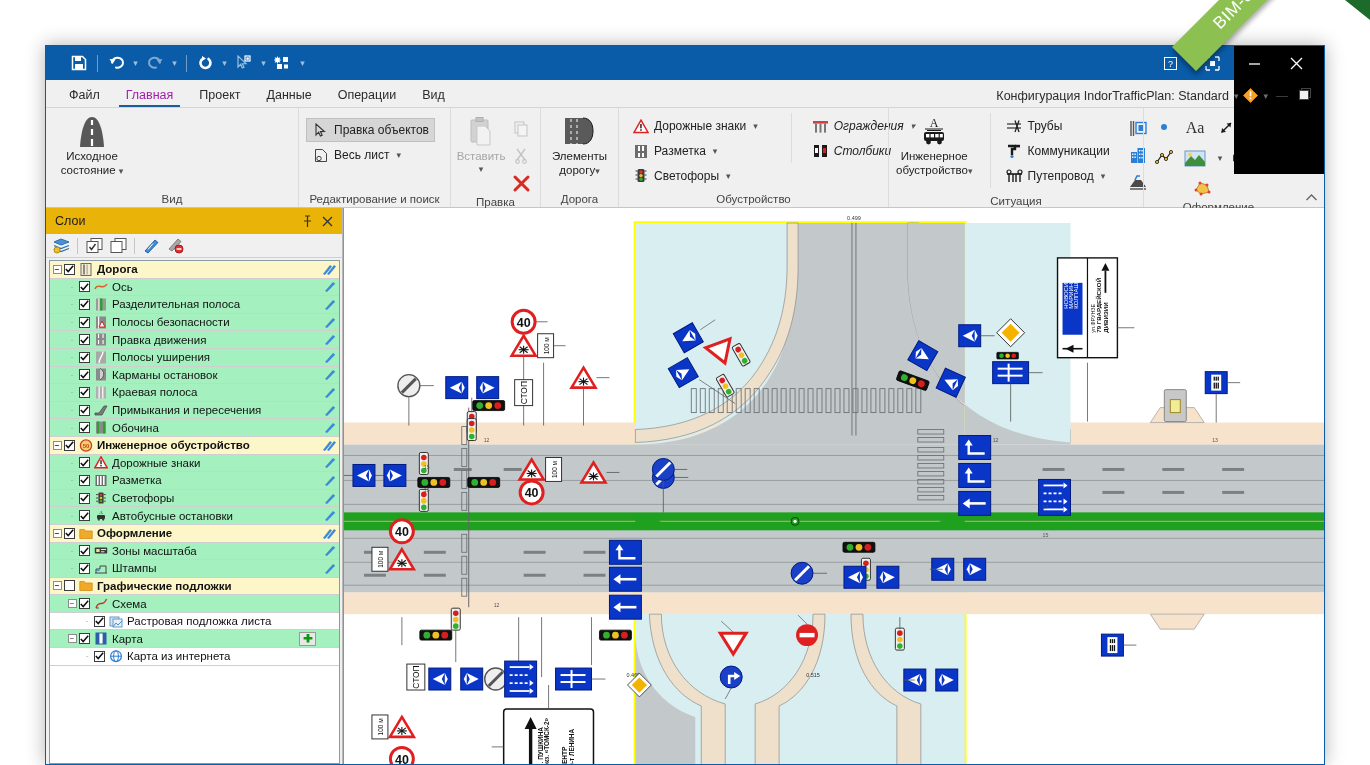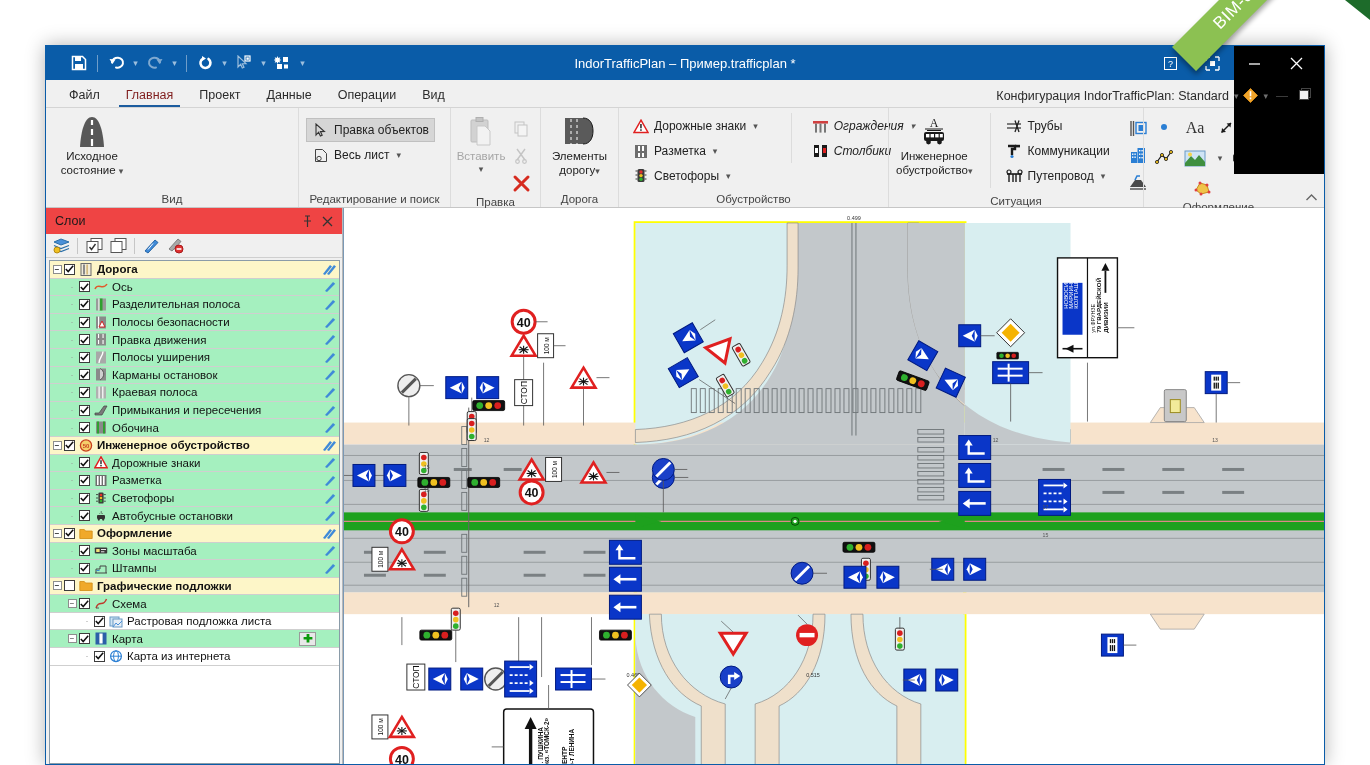--- a/index.html
+++ b/index.html
@@ -52,21 +52,21 @@
   
   .tabbar {
     position:relative; height:28px; background:#f0f0f0;
     display:flex; align-items:flex-end; padding-left:10px;
     border-bottom:1px solid #d4d4d4;
   }
   .tab {
     padding: 3px 13px 5px 13px; font-size:12.5px; color:#2b2b2b;
     position:relative; cursor:default;
   }
-  .tab.active { color:#7f1d1d; font-weight:400; }
+  .tab.active { color:#a21caf; font-weight:400; }
   .tab.active:after {
     content:""; position:absolute; left:6px; right:6px; bottom:0; height:2px; background:#1c5c9e;
   }
   .cfg {
     position:absolute; right:10px; bottom:4px; display:flex; align-items:center; gap:5px;
     font-size:12.5px; color:#2b2b2b; z-index:3;
   }
   .cfg .caret { font-size:9px; color:#707070; }
   .warn-dot {
     width:15px;height:15px;border-radius:2px;display:inline-flex;align-items:center;justify-content:center;
@@ -112,21 +112,21 @@
   
   .main { position:relative; height:558px; display:flex; background:#fff; }
 
   
   .layers {
     width: 297px; background:#f0f0f0; border-right:1px solid #b8b8b8;
     display:flex; flex-direction:column;
   }
   .layers-hd {
     height:26px; display:flex; align-items:center; padding:0 5px 0 9px;
-    font-size:12.5px; color:#1a1a1a; background:#ef4444;
+    font-size:12.5px; color:#1a1a1a; background:#eab308;
   }
   .layers-hd .sp { flex:1; }
   .layers-hd .hb { width:20px; height:20px; display:flex;align-items:center;justify-content:center; color:#333;}
   .layers-tb {
     height:24px; display:flex; align-items:center; gap:2px; padding:0 4px;
     border-bottom:1px solid #cfcfcf;
   }
   .layers-tb .tsep { width:1px; height:16px; background:#c6c6c6; margin:0 3px; }
   .layers-list {
     flex:1; margin:2px 2px 2px 3px; background:#fff;
@@ -230,21 +230,20 @@
         <div class="qat-btn">
           <svg width="18" height="16" viewBox="0 0 18 16">
               <path d="M3.5 1 l0.8 2 2-0.8 -0.8 2 2 0.8 -2 0.8 0.8 2 -2-0.8 -0.8 2 -0.8-2 -2 0.8 0.8-2 -2-0.8 2-0.8 -0.8-2 2 0.8z" fill="#fff"></path>
               <rect x="9" y="2" width="5" height="5" fill="#fff"></rect>
               <rect x="3" y="9" width="5" height="5" fill="#fff"></rect>
               <rect x="10" y="9.5" width="4" height="4" fill="#fff"></rect>
             </svg>
         </div>
         <div class="qat-caret">▾</div>
       </div>
-      <div class="title-text">IndorTrafficPlan – Пример.trafficplan *</div>
       <div class="win-ctl">
         <div class="win-ctl-btn">
           <svg width="13" height="13" viewBox="0 0 13 13">
               <rect x="0.5" y="0.5" width="12" height="12" fill="none" stroke="#fff" stroke-width="1"></rect>
               <text x="6.5" y="10" font-size="9" fill="#fff" text-anchor="middle" font-family="Liberation Sans, sans-serif">?</text>
             </svg>
         </div>
         <div class="win-ctl-btn">
           <svg width="15" height="15" viewBox="0 0 15 15">
               <path d="M1 1h4M1 1v4M14 1h-4M14 1v4M1 14h4M1 14v-4M14 14h-4M14 14v-4" stroke="#fff" stroke-width="1.3" fill="none"></path>

